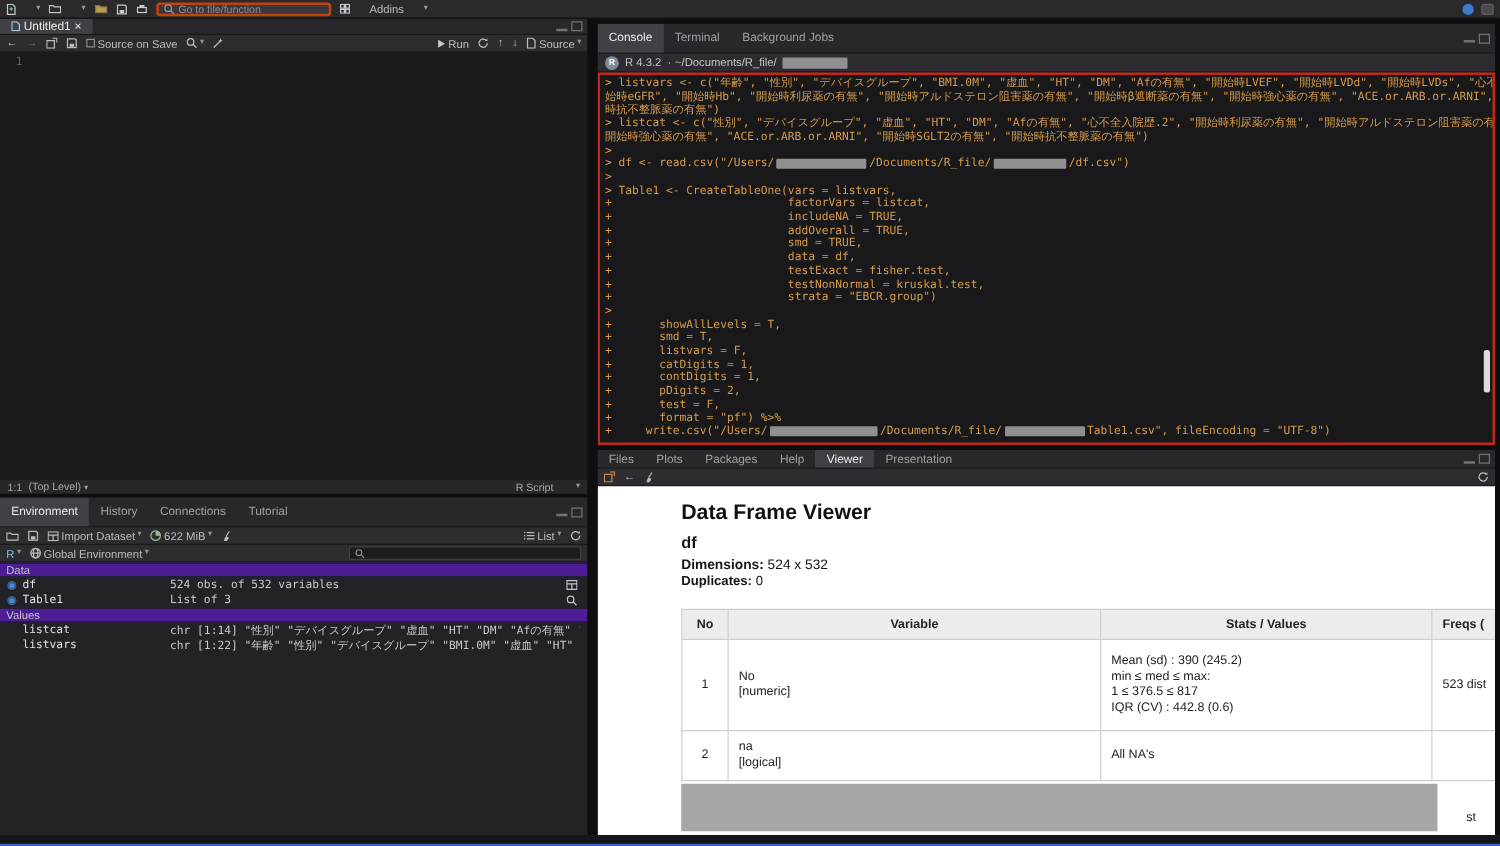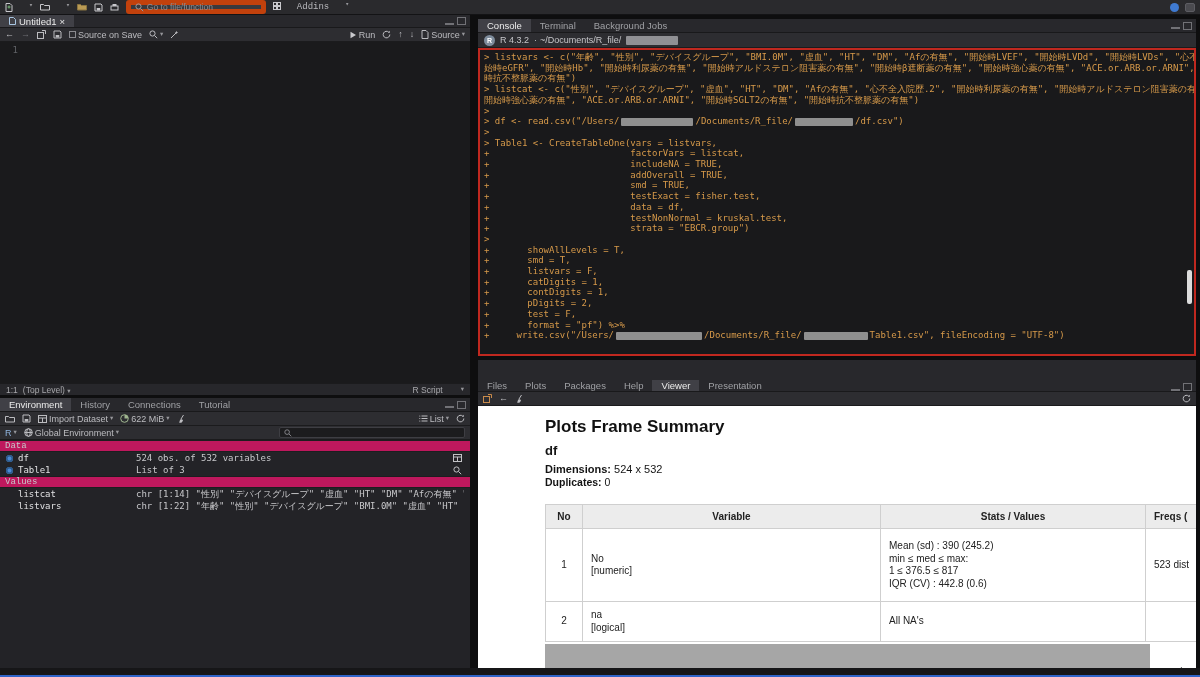--- a/index.html
+++ b/index.html
@@ -1,32 +1,32 @@
 <!DOCTYPE html>
 <html><head>
 <meta charset="utf-8">
 <style>
   *{margin:0;padding:0;box-sizing:border-box;}
   html,body{width:1200px;height:677px;background:#0e0e0f;font-family:"Liberation Sans",sans-serif;}
   .app{position:relative;width:1200px;height:677px;overflow:hidden;background:#0e0e0f;color:#c4c4c4;}
 
   
   .menubar{position:absolute;left:0;top:0;width:1200px;height:15px;background:#2a2a2d;border-bottom:1px solid #131315;display:flex;align-items:center;gap:7px;padding:0 5px;color:#b9b9bd;font-size:9px;}
-  .mb-group{display:flex;align-items:flex-start;gap:16px;font-family:Liberation Mono, monospace;}
+  .mb-group{display:flex;align-items:center;gap:16px;}
   .caret{font-size:6.5px;color:#97979b;line-height:1;}
-  .goto-box{display:flex;align-items:center;gap:3px;background:#39393d;border:5px solid #c2410c;border-radius:3px;height:11px;width:140px;padding:2px 4px;}
+  .goto-box{display:flex;align-items:center;gap:3px;background:#39393d;border:2px solid #c2410c;border-radius:3px;height:11px;width:140px;padding:2px 4px;}
   .goto-box input{background:transparent;border:none;outline:none;color:#cfcfcf;font-size:8.5px;width:100%;font-family:"Liberation Sans",sans-serif;}
   .goto-box input::placeholder{color:#8d8d92;}
   .mb-right{margin-left:auto;display:flex;align-items:center;gap:6px;}
   .blue-dot{width:9px;height:9px;border-radius:50%;background:#3f7ad1;}
   .gray-chip{width:10px;height:9px;border-radius:2px;background:#4a4a4f;border:1px solid #5d5d63;}
 
   
   .pane{position:absolute;background:#232327;overflow:hidden;}
-  .tabbar{display:flex;align-items:stretch;background:#28282c;height:14px;border-bottom:1px solid #19191b;font-size:9.5px;}
+  .tabbar{display:flex;align-items:stretch;background:#28282c;height:24px;border-bottom:1px solid #19191b;font-size:9.5px;}
   .tab{display:flex;align-items:center;gap:3px;padding:0 9px;color:#9fa0a4;}
   .tab.active{background:#404046;color:#ebebeb;}
   .winbtns{margin-left:auto;display:flex;align-items:center;gap:3px;padding-right:4px;}
   .winbtn{width:9px;height:8px;border:1px solid #717176;}
   .winbtn.min{height:3px;margin-top:4px;border-width:0 0 1px 0;border-bottom:2px solid #717176;}
   .toolbar{display:flex;align-items:center;gap:7px;background:#2d2d31;height:14px;border-bottom:1px solid #1b1b1d;padding:0 5px;color:#bcbcc0;font-size:9px;}
   .tb-btn{display:inline-flex;align-items:center;gap:2px;color:#bcbcc0;}
   svg{display:block;}
 
   
@@ -46,43 +46,43 @@
   .console-body{position:relative;flex:1;background:#19191b;border:2px solid #c0281f;padding:2px 4px;overflow:hidden;}
   .console-line{white-space:pre;font-family:"DejaVu Sans Mono",monospace;font-size:9px;line-height:10.7px;color:#d79a4a;}
   .redact{display:inline-block;height:8px;background:#8f8f8f;border-radius:1px;vertical-align:middle;margin:0 2px;}
   .redact-h{display:inline-block;height:9px;width:52px;background:#909094;border-radius:1px;}
   .scroll-thumb{position:absolute;right:2px;top:220px;width:5px;height:34px;background:#dcdcdc;border-radius:2px;}
 
   
   #env-pane{left:0;top:398px;width:470px;height:270px;display:flex;flex-direction:column;}
   .env-search{margin-left:auto;display:flex;align-items:center;gap:3px;background:#1c1c1e;border:1px solid #3e3e43;border-radius:2px;height:11px;width:186px;padding:0 4px;color:#8d8d92;}
   .env-search input{background:transparent;border:none;outline:none;width:100%;color:#cfcfcf;font-size:8.5px;}
-  .env-section{height:12px;background:#be185d;color:#c6c6c9;font-size:9px;display:flex;align-items:center;padding:0 5px;border-top:1px solid #1d1d1f;border-bottom:1px solid #1d1d1f;font-family:Liberation Mono, monospace;}
+  .env-section{height:12px;background:#4c1d95;color:#c6c6c9;font-size:9px;display:flex;align-items:center;padding:0 5px;border-top:1px solid #1d1d1f;border-bottom:1px solid #1d1d1f;}
   .env-row{display:flex;align-items:center;height:12px;padding:0 6px;font-family:"DejaVu Sans Mono",monospace;font-size:9px;}
   .env-icon-slot{width:12px;display:flex;align-items:center;}
   .data-dot{width:7px;height:7px;border-radius:50%;background:#4b8bd4;box-shadow:inset 0 0 0 1.5px #2d5b8e;}
   .env-name{width:118px;color:#e0e0e2;overflow:hidden;white-space:nowrap;}
   .env-desc{flex:1;color:#c8c8cb;overflow:hidden;white-space:nowrap;}
   .env-action{margin-left:auto;color:#c2c2c6;padding-right:2px;}
 
   
   #files-pane{left:478px;top:360px;width:718px;height:308px;display:flex;flex-direction:column;}
-  #files-pane .tabbar{height:32px;align-items:flex-end;}
+  #files-pane .tabbar{height:15px;}
   .viewer-content{position:relative;flex:1;background:#ffffff;color:#141414;overflow:hidden;}
   .v-title{position:absolute;left:67px;top:11px;font-size:17px;font-weight:bold;color:#111;}
   .v-df{position:absolute;left:67px;top:37px;font-size:13px;font-weight:bold;}
   .v-meta1{position:absolute;left:67px;top:57px;font-size:11px;}
   .v-meta2{position:absolute;left:67px;top:70px;font-size:10.5px;}
   .v-table{position:absolute;left:67px;top:98px;border-collapse:collapse;font-size:10px;table-layout:fixed;width:740px;color:#222;}
   .v-table th{background:#ececec;border:1px solid #cfcfcf;font-weight:bold;padding:6px 8px;text-align:center;}
   .v-table th.left, .v-table td.left{text-align:left;}
   .v-table td{border:1px solid #cfcfcf;padding:5px 8px;vertical-align:middle;line-height:12.5px;}
   .v-table td.center{text-align:center;}
   .v-redact{position:absolute;left:67px;top:238px;width:605px;height:38px;background:#a6a6a6;}
-  .v-partial{position:absolute;left:695px;top:260px;font-size:10px;color:#222;font-family:Liberation Mono, monospace;}
+  .v-partial{position:absolute;left:695px;top:260px;font-size:10px;color:#222;}
 
   .vsplit{position:absolute;left:470px;top:15px;width:8px;height:653px;background:#0e0e0f;}
   .bottom-strip{position:absolute;left:0;top:668px;width:1200px;height:9px;background:#161618;}
   .bottom-accent{position:absolute;left:0;top:675px;width:1200px;height:2px;background:#2f64c9;}
   .arrow{font-size:9px;line-height:1;}
   .dim{color:#6e6e73;}
 </style>
 </head>
 <body>
 
@@ -294,22 +294,22 @@
           <div class="console-line"><span>&gt; listcat &lt;- c("性別", "デバイスグループ", "虚血", "HT", "DM", "Afの有無", "心不全入院歴.2", "開始時利尿薬の有無", "開始時アルドステロン阻害薬の有無", "開始時β遮断薬の有無", "</span></div>
           <div class="console-line"><span>開始時強心薬の有無", "ACE.or.ARB.or.ARNI", "開始時SGLT2の有無", "開始時抗不整脈薬の有無")</span></div>
           <div class="console-line"><span>&gt;</span></div>
           <div class="console-line"><span>&gt; df &lt;- read.csv("/Users/</span><span class="redact" style="width: 72px;"></span><span>/Documents/R_file/</span><span class="redact" style="width: 58px;"></span><span>/df.csv")</span></div>
           <div class="console-line"><span>&gt;</span></div>
           <div class="console-line"><span>&gt; Table1 &lt;- CreateTableOne(vars = listvars,</span></div>
           <div class="console-line"><span>+                          factorVars = listcat,</span></div>
           <div class="console-line"><span>+                          includeNA = TRUE,</span></div>
           <div class="console-line"><span>+                          addOverall = TRUE,</span></div>
           <div class="console-line"><span>+                          smd = TRUE,</span></div>
+          <div class="console-line"><span>+                          data = df,</span></div>
           <div class="console-line"><span>+                          testExact = fisher.test,</span></div>
-          <div class="console-line"><span>+                          data = df,</span></div>
           <div class="console-line"><span>+                          testNonNormal = kruskal.test,</span></div>
           <div class="console-line"><span>+                          strata = "EBCR.group")</span></div>
           <div class="console-line"><span>&gt;</span></div>
           <div class="console-line"><span>+       showAllLevels = T,</span></div>
           <div class="console-line"><span>+       smd = T,</span></div>
           <div class="console-line"><span>+       listvars = F,</span></div>
           <div class="console-line"><span>+       catDigits = 1,</span></div>
           <div class="console-line"><span>+       contDigits = 1,</span></div>
           <div class="console-line"><span>+       pDigits = 2,</span></div>
           <div class="console-line"><span>+       test = F,</span></div>
@@ -528,21 +528,21 @@
       <span class="tb-btn">
           <span>
             <svg width="9" height="9" viewBox="0 0 9 9">
               <path d="M7.8 4.5a3.3 3.3 0 1 1-1-2.3" fill="none" stroke="#bcbcc0"></path>
               <path d="M7.9.8v2h-2z" fill="#bcbcc0"></path>
             </svg>
           </span>
         </span>
     </div>
     <div class="viewer-content">
-      <div class="v-title">Plots Frame Summary</div>
+      <div class="v-title">Data Frame Viewer</div>
       <div class="v-df">df</div>
       <div class="v-meta1"><b>Dimensions:</b> <span>524 x 532</span></div>
       <div class="v-meta2"><b>Duplicates:</b> <span>0</span></div>
       <table class="v-table">
         <colgroup>
             <col style="width:37px">
             <col style="width:298px">
             <col style="width:265px">
             <col style="width:140px">
           </colgroup>

